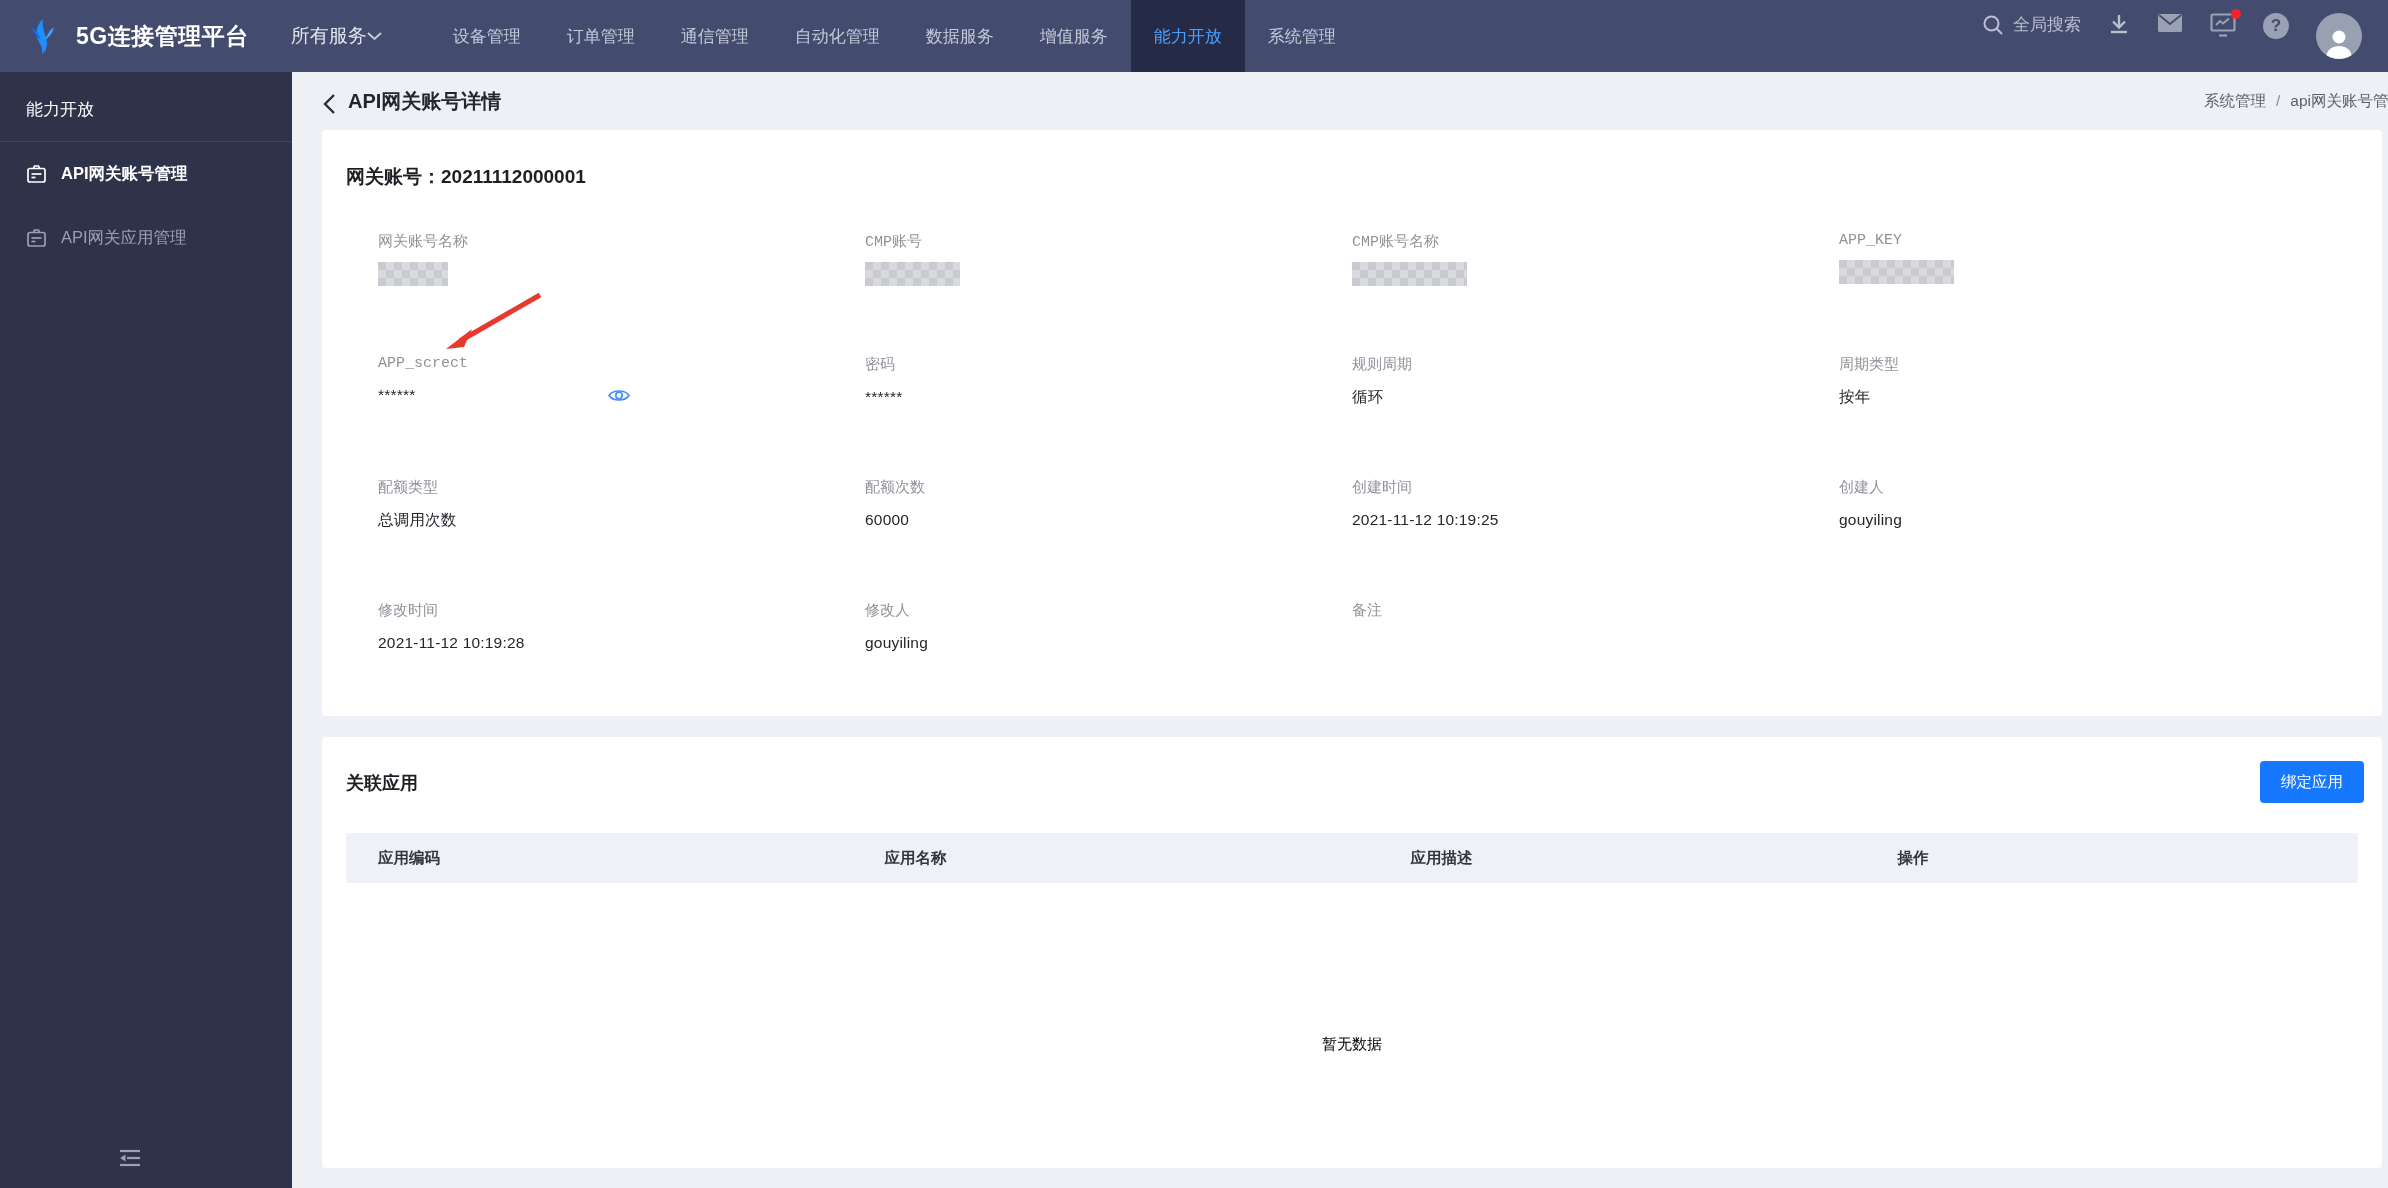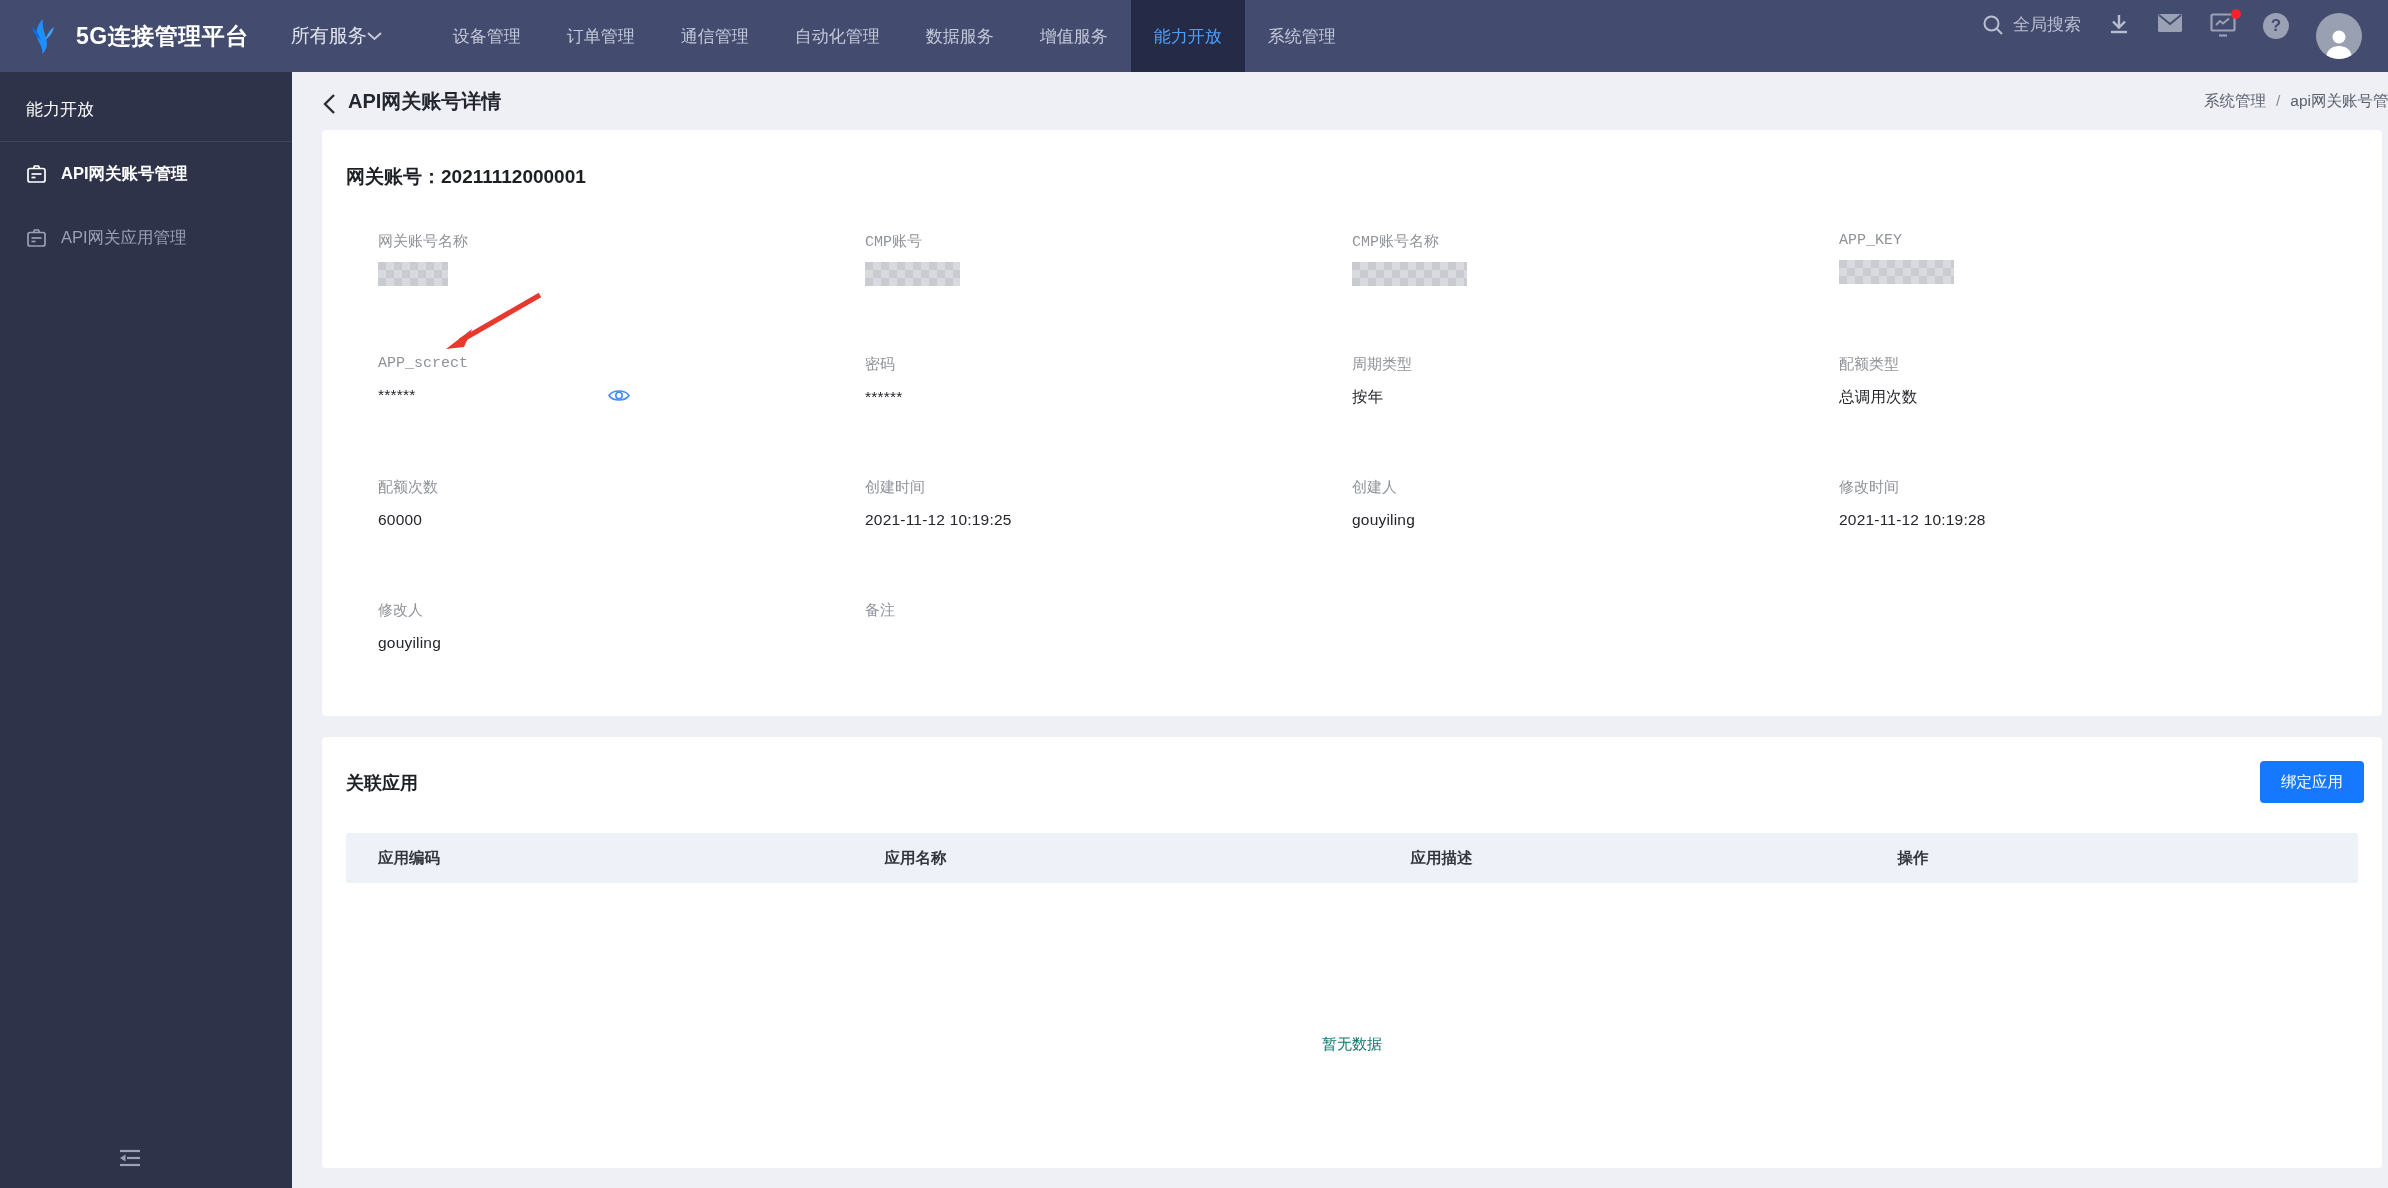--- a/index.html
+++ b/index.html
@@ -107,21 +107,21 @@
     position:absolute; top:24px; right:18px; height:42px; padding:0 21px;
     background:var(--accent-blue,#1677ff); color:#fff; border:none; border-radius:4px;
     font-size:15.5px; font-family:inherit; cursor:pointer;
   }
   .thead {
     margin-top:38px; height:50px; background:#eef1f8; border-radius:2px;
     display:grid; grid-template-columns:26% 27% 25% 22%;
     align-items:center; padding:0 32px;
   }
   .th { font-size:15.5px; font-weight:600; color:#33363c; }
-  .empty { margin-top:152px; text-align:center; font-size:15px; color:#0f766e; }
+  .empty { margin-top:152px; text-align:center; font-size:15px; color:#000000; }
 </style>
 </head>
 <body>
 
 <div id="app">
 
   <header class="navbar">
     <div class="brand">
       <span style="display:flex;">
         <svg width="42" height="42" viewBox="0 0 42 42">
@@ -342,20 +342,28 @@
 
           <div class="field">
             <div class="flabel">密码</div>
             <div class="fvalue-row">
               <span class="fvalue">******</span>
 
             </div>
 
           </div>
 
+          <div class="field">
+            <div class="flabel">规则周期</div>
+            <div class="fvalue-row">
+              <span class="fvalue">循环</span>
+
+            </div>
+
+          </div>
 
           <div class="field">
             <div class="flabel">周期类型</div>
             <div class="fvalue-row">
               <span class="fvalue">按年</span>
 
             </div>
 
           </div>
 

